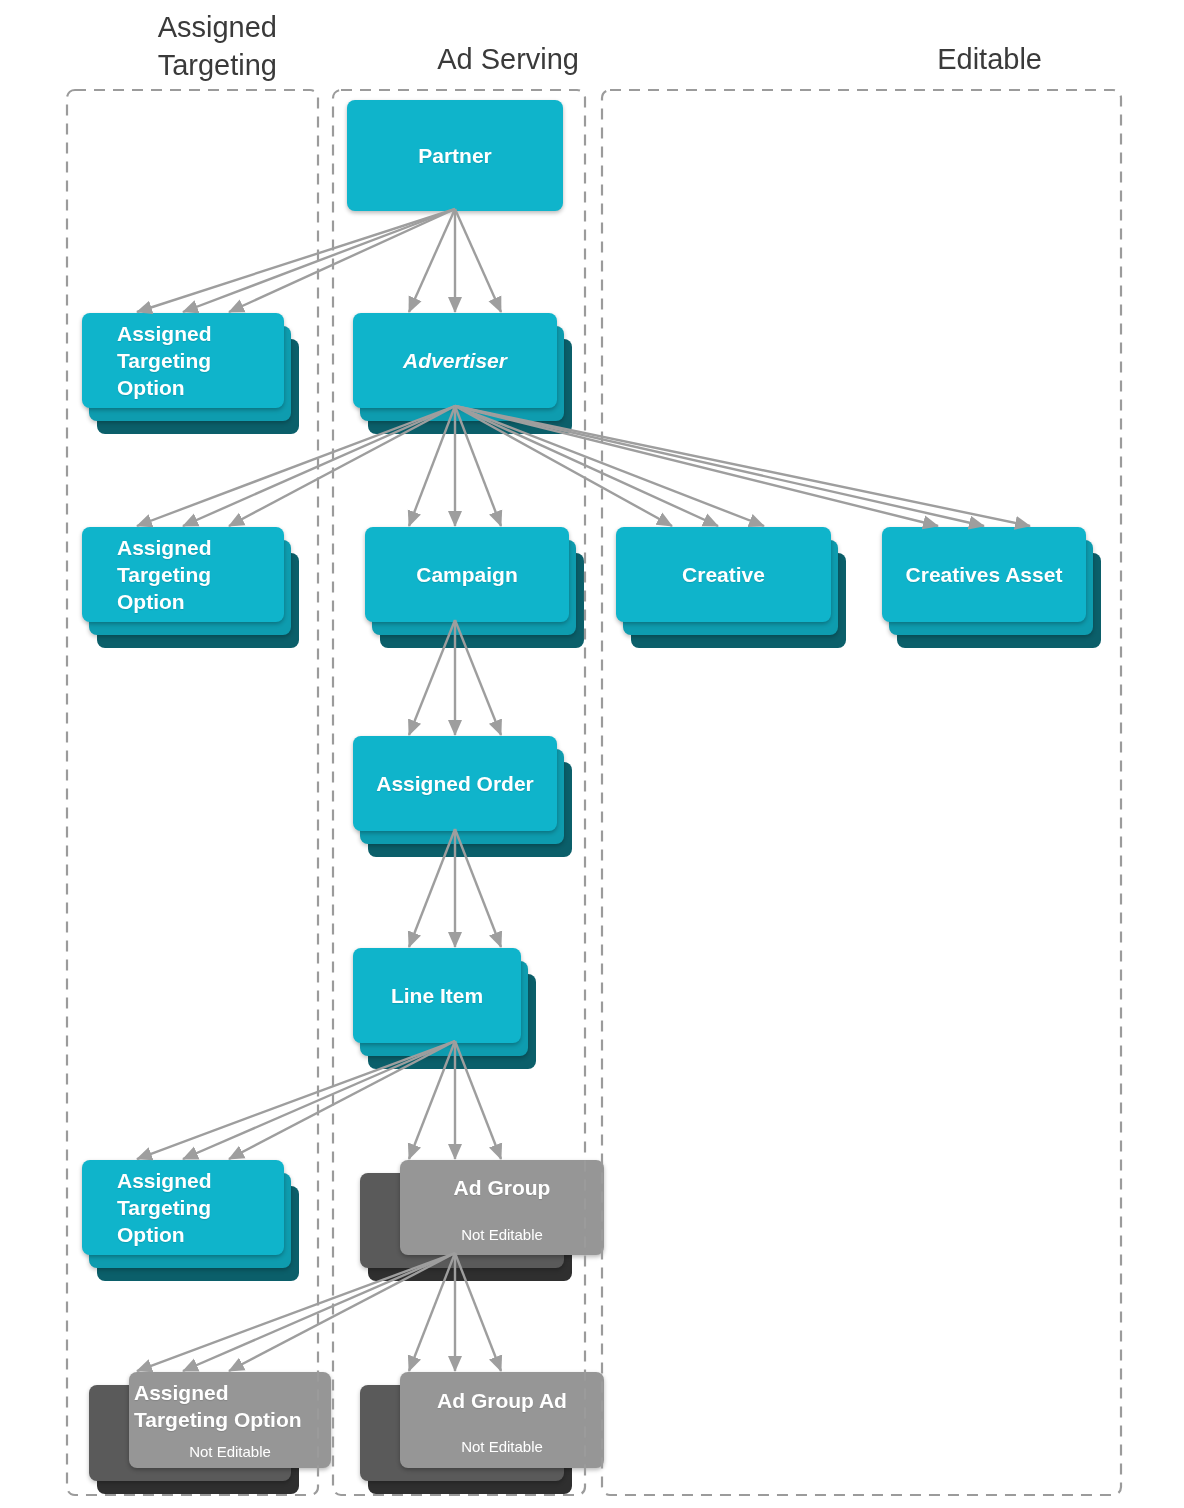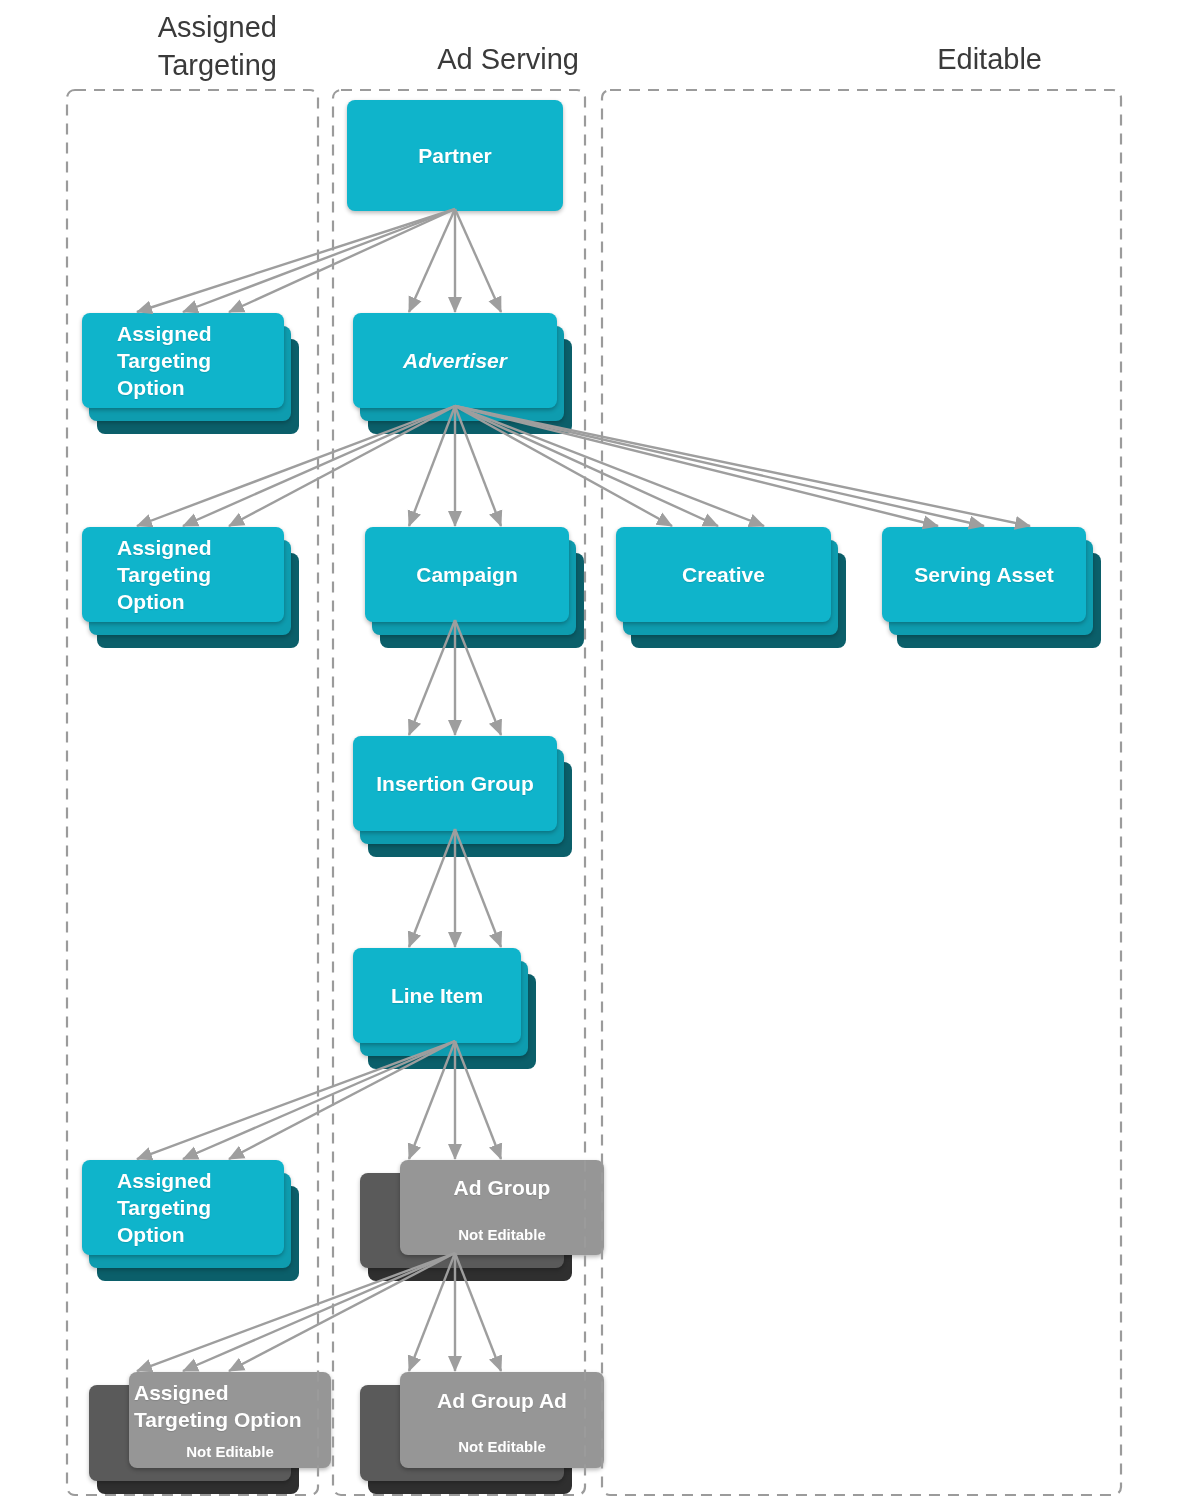--- a/index.html
+++ b/index.html
@@ -40,21 +40,21 @@
   .title{
     color:var(--node-text,#fff);
     font-size:21px;font-weight:bold;line-height:1.3;
     text-align:left;
     text-shadow:0 1px 1px rgba(0,0,0,0.12);
   }
   .wrap3 .title{width:132px;}
   .wrap2 .title{width:192px;line-height:1.25;}
   .sub{
     color:var(--node-text,#fff);
-    font-size:15px;font-weight:bold;
+    font-size:15px;font-weight:normal;
     text-align:left;
     margin-top:0;
   }
   .has-sub .title{margin-top:2px;}
   .has-sub .sub{margin-top:24px;}
   .gray.wrap2 .sub{margin-top:10px;}
 </style>
 </head>
 <body style="--teal-front: #0FB4CB; --teal-mid: #0E9CAF; --teal-back: #0B5F6A; --gray-front: #969696; --gray-mid: #5A5A5A; --gray-back: #2F2F2F; --header-text: #3A3A3A; --node-text: #FFFFFF;">
 
@@ -105,29 +105,29 @@
   <div class="layer mid"></div>
   <div class="layer front">
     <div class="title">Creative</div>
   </div>
 </div>
 
 <div class="node teal" style="left:882px;top:527px;width:204px;height:95px;">
   <div class="layer back"></div>
   <div class="layer mid"></div>
   <div class="layer front">
-    <div class="title">Serving Asset</div>
+    <div class="title">Creatives Asset</div>
   </div>
 </div>
 
 <div class="node teal" style="left:353px;top:736px;width:204px;height:95px;">
   <div class="layer back"></div>
   <div class="layer mid"></div>
   <div class="layer front">
-    <div class="title">Insertion Group</div>
+    <div class="title">Assigned Order</div>
   </div>
 </div>
 
 <div class="node teal" style="left:353px;top:948px;width:168px;height:95px;">
   <div class="layer back"></div>
   <div class="layer mid"></div>
   <div class="layer front">
     <div class="title">Line Item</div>
   </div>
 </div>

